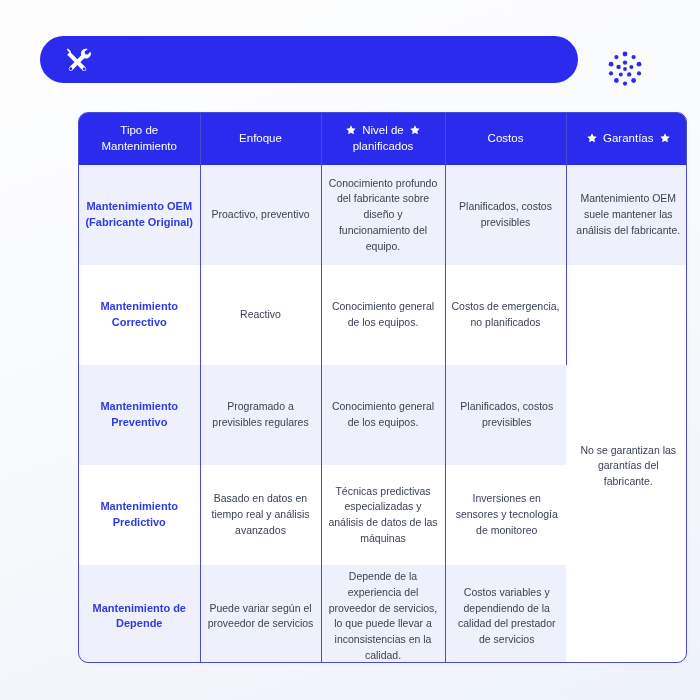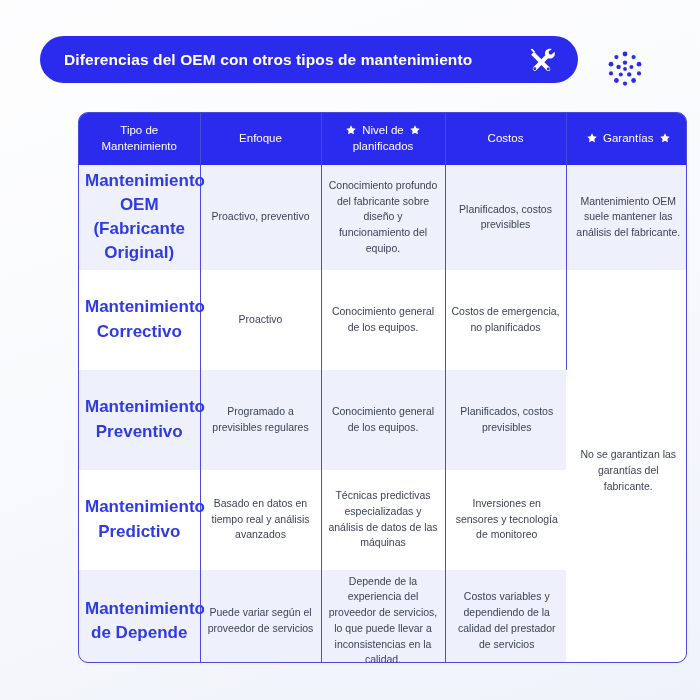--- a/index.html
+++ b/index.html
@@ -124,37 +124,36 @@
     font-size: 10.5px;
     line-height: 1.5;
     color: #3c4256;
   }
 
   tbody tr.tinted td { background: #eef1fb; }
   tbody tr.plain  td { background: #ffffff; }
 
   td.rowlabel {
     color: #2f3ae0;
-    font-size: 17px;
+    font-size: 11px;
     font-weight: 700;
     line-height: 1.42;
   }
 
   td.merged {
     background: #ffffff !important;
     vertical-align: middle;
   }
 </style>
 </head>
 <body>
 
 <div class="title-row">
 
   <div class="title-pill">
-    <span class="title-text">Diferencias del OEM con otros tipos de mantenimiento</span>
 
     <svg class="tools-icon" viewBox="0 0 24 24" aria-hidden="true">
       <g fill="#ffffff">
         <path d="M3.4 2.2 L6.0 4.8 L5.0 5.8 L2.4 3.2 Z"></path>
         <path d="M5.2 5.0 L7.4 7.2 L18.6 18.4 C19.3 19.1 19.3 20.2 18.6 20.9 C17.9 21.6 16.8 21.6 16.1 20.9 L4.9 9.7 L2.7 7.5 Z"></path>
         <circle cx="17.4" cy="19.7" r="1.25" fill="#2b2bee"></circle>
         <path d="M20.4 2.6 C18.8 1.9 16.9 2.3 15.7 3.5 C14.5 4.7 14.2 6.5 14.8 8.0 L4.6 18.2 C3.9 18.9 3.9 20.0 4.6 20.7 C5.3 21.4 6.4 21.4 7.1 20.7 L17.3 10.5 C18.8 11.1 20.6 10.8 21.8 9.6 C23.0 8.4 23.4 6.5 22.7 4.9 L20.3 7.3 L18.0 7.0 L17.7 4.7 Z"></path>
         <circle cx="5.8" cy="19.5" r="1.25" fill="#2b2bee"></circle>
       </g>
     </svg>
@@ -217,21 +216,21 @@
       <tr class="tinted">
         <td class="rowlabel">Mantenimiento OEM (Fabricante Original)</td>
         <td>Proactivo, preventivo</td>
         <td>Conocimiento profundo del fabricante sobre diseño y funcionamiento del equipo.</td>
         <td>Planificados, costos previsibles</td>
         <td>Mantenimiento OEM suele mantener las análisis del fabricante.</td>
       </tr>
 
       <tr class="plain">
         <td class="rowlabel">Mantenimiento Correctivo</td>
-        <td>Proactivo</td>
+        <td>Reactivo</td>
         <td>Conocimiento general de los equipos.</td>
         <td>Costos de emergencia, no planificados</td>
         <td class="merged" rowspan="4">No se garantizan las garantías del fabricante.</td>
       </tr>
 
       <tr class="tinted">
         <td class="rowlabel">Mantenimiento Preventivo</td>
         <td>Programado a previsibles regulares</td>
         <td>Conocimiento general de los equipos.</td>
         <td>Planificados, costos previsibles</td>

